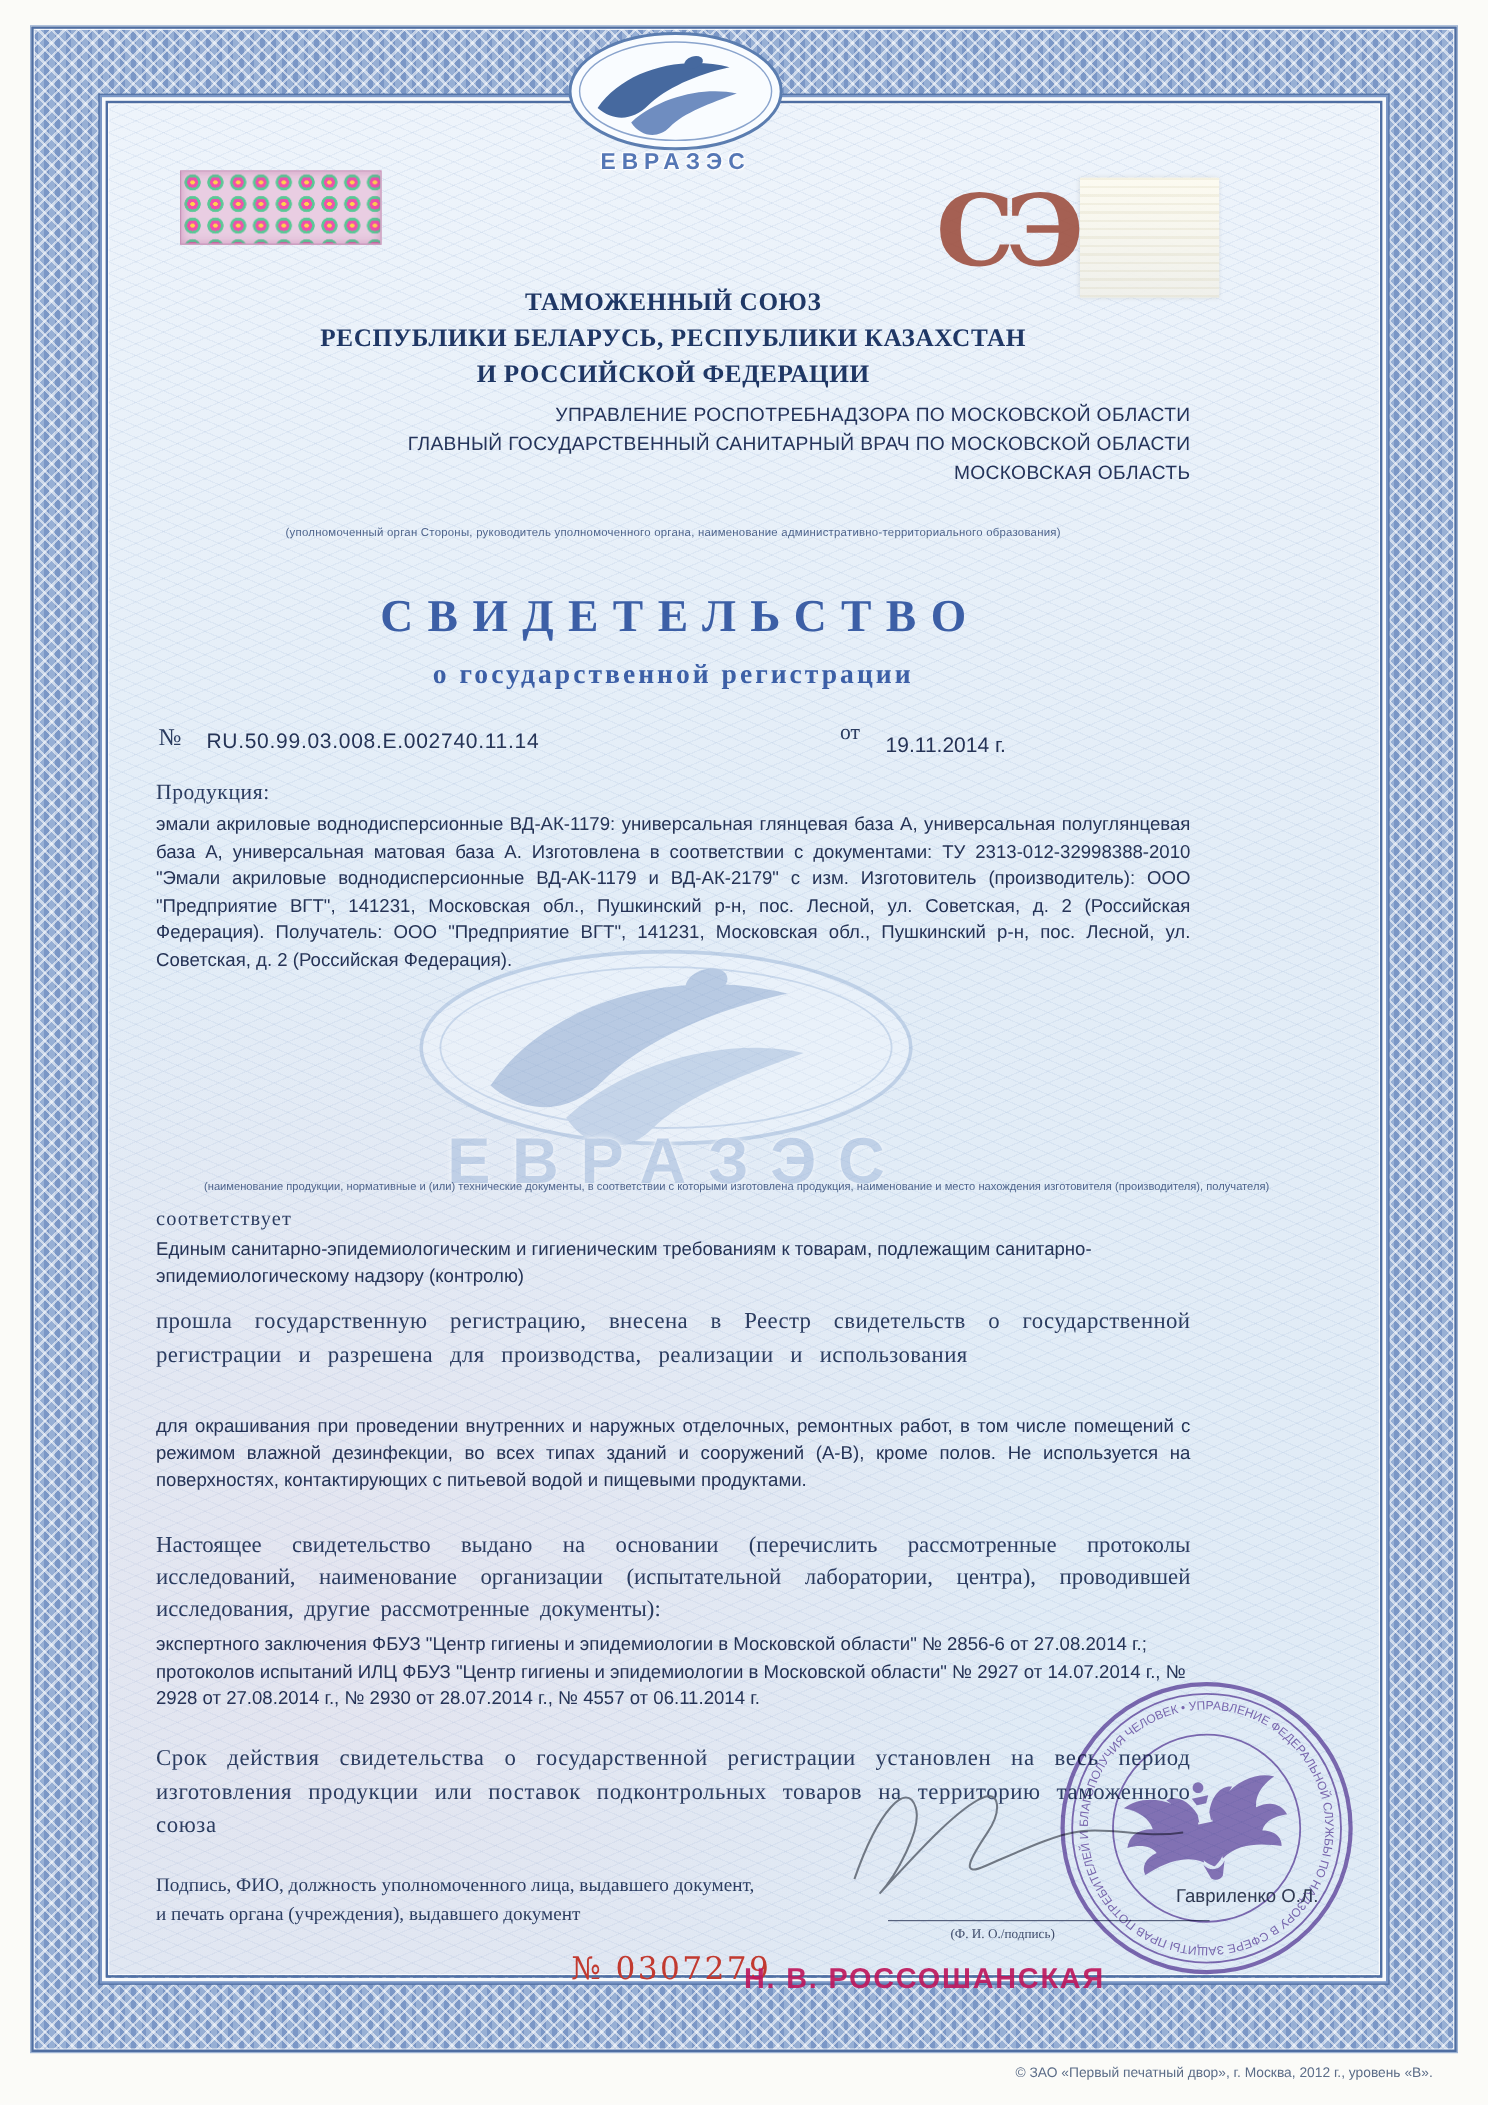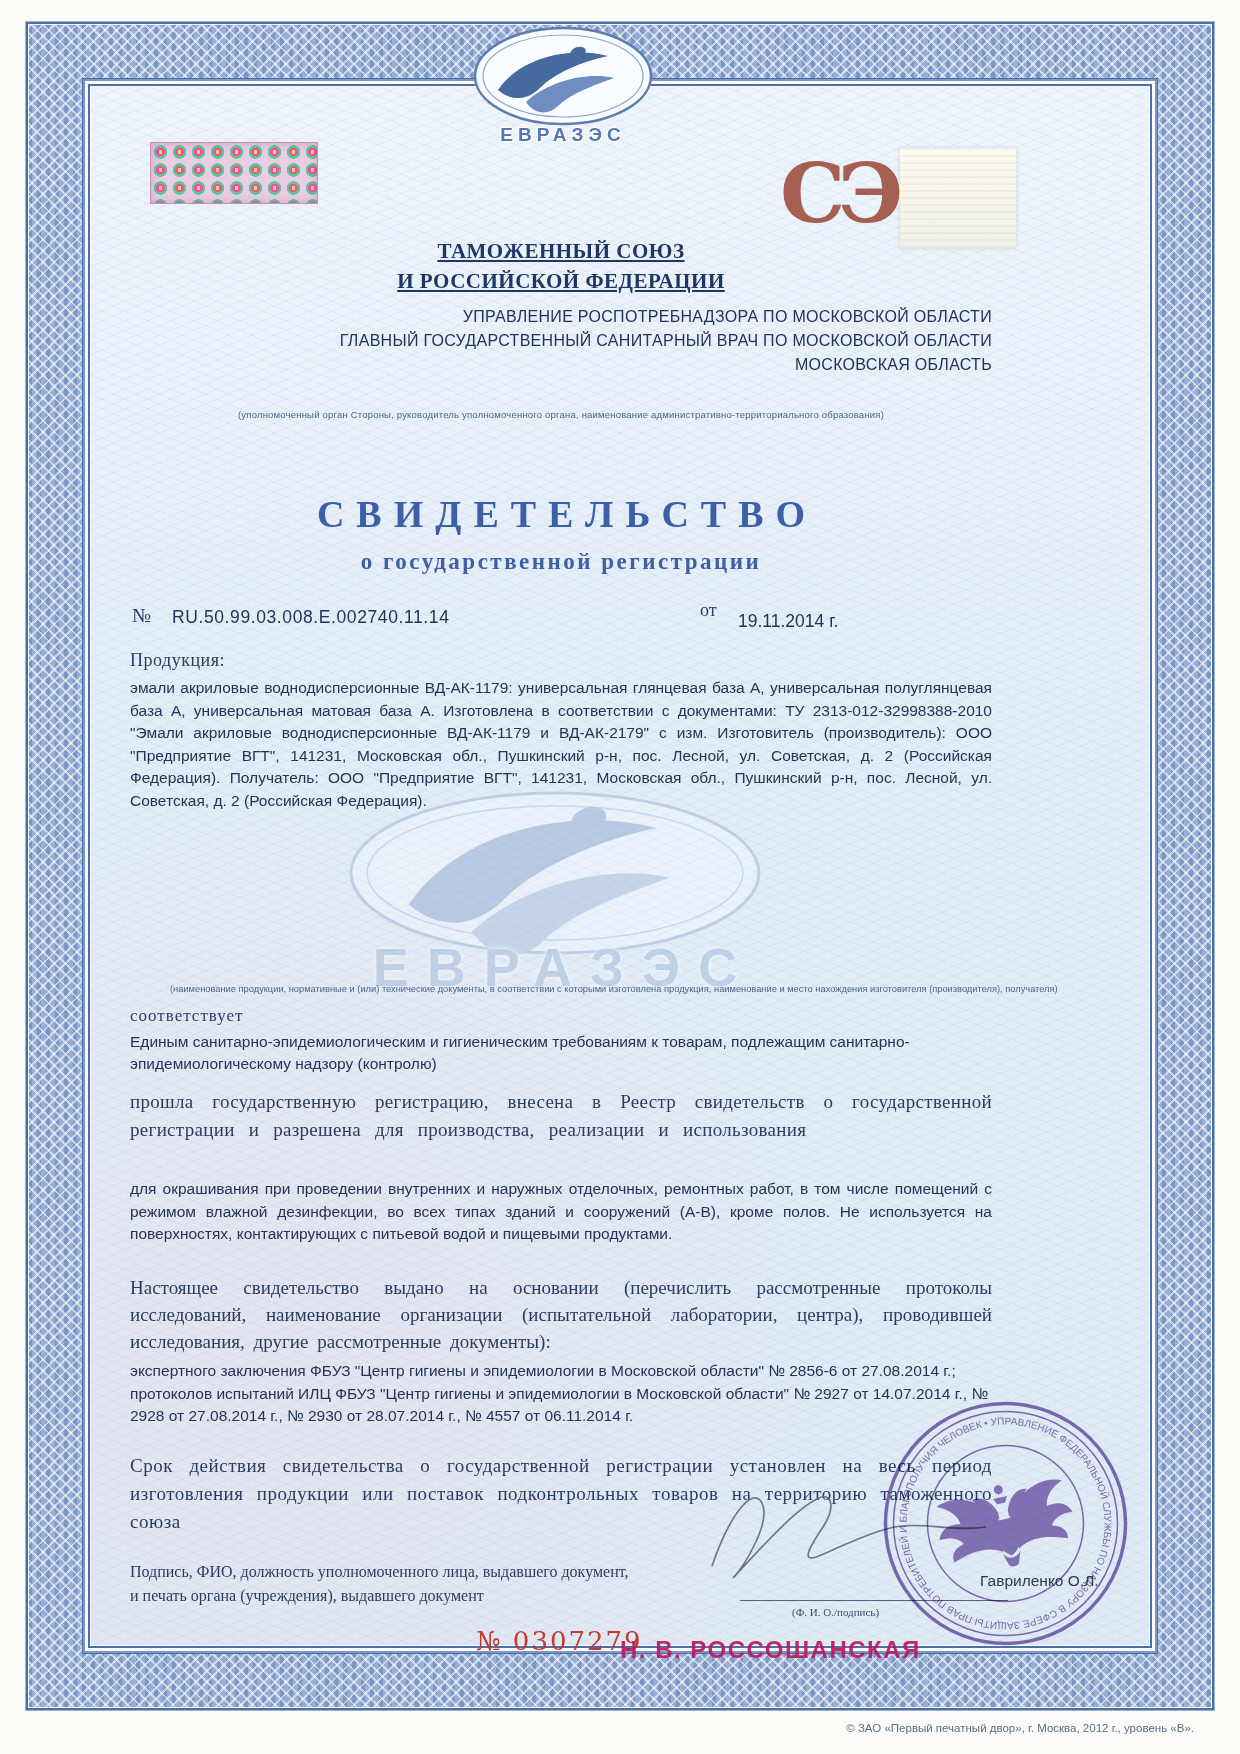--- a/index.html
+++ b/index.html
@@ -53,21 +53,21 @@
     background:
       repeating-linear-gradient(0deg, rgba(180,170,120,.12) 0 2px, transparent 2px 7px),
       linear-gradient(180deg, rgba(253,251,240,.96), rgba(240,240,234,.92));
     box-shadow:0 0 4px rgba(120,120,110,.25);
   }
 
   
   .cblock { position:absolute; left:130px; width:862px; color:#2b3c60; z-index:4; }
 
   .header-block { top:236px; text-align:center; }
-  .union-line { font:700 21px "Liberation Serif", serif; color:#1f3765; line-height:30px; letter-spacing:.5px;text-decoration:underline; }
+  .union-line { font:700 21px "Liberation Serif", serif; color:#1f3765; line-height:30px; letter-spacing:.5px; }
   .authority-lines { margin-top:9px;text-align:right; }
   .authority-line { font:400 16px "Liberation Sans", sans-serif; color:#24335a; line-height:24px; letter-spacing:.3px; }
   .header-caption { margin-top:32px; font:400 9.5px "Liberation Sans", sans-serif; color:#4e648c; letter-spacing:.2px; }
 
   .title-block { top:492px; text-align:center; }
   .doc-title { font:700 38px "Liberation Serif", serif; letter-spacing:12px; text-indent:12px; color:#3c5fa6;text-align:center; }
   .doc-subtitle { margin-top:13px; font:700 23px "Liberation Serif", serif; letter-spacing:2.5px; color:#3c5fa6; }
 
   .reg-row { top:604px; height:44px; }
   .reg-no-label { position:absolute; left:2px; top:0; font:400 20px "Liberation Serif", serif; color:#2b3c60; }
@@ -130,20 +130,21 @@
     <div class="logo-label">ЕВРАЗЭС</div>
   </div>
 
   <div class="hologram"></div>
 
   <div class="se-mark">СЭ</div>
   <div class="security-block"></div>
 
   <div class="cblock header-block">
     <div class="union-line">ТАМОЖЕННЫЙ СОЮЗ</div>
+    <div class="union-line">РЕСПУБЛИКИ БЕЛАРУСЬ, РЕСПУБЛИКИ КАЗАХСТАН</div>
     <div class="union-line">И РОССИЙСКОЙ ФЕДЕРАЦИИ</div>
     <div class="authority-lines">
       <div class="authority-line">УПРАВЛЕНИЕ РОСПОТРЕБНАДЗОРА ПО МОСКОВСКОЙ ОБЛАСТИ</div>
       <div class="authority-line">ГЛАВНЫЙ ГОСУДАРСТВЕННЫЙ САНИТАРНЫЙ ВРАЧ ПО МОСКОВСКОЙ ОБЛАСТИ</div>
       <div class="authority-line">МОСКОВСКАЯ ОБЛАСТЬ</div>
     </div>
     <div class="header-caption">(уполномоченный орган Стороны, руководитель уполномоченного органа, наименование административно-территориального образования)</div>
   </div>
 
   <div class="cblock title-block">

